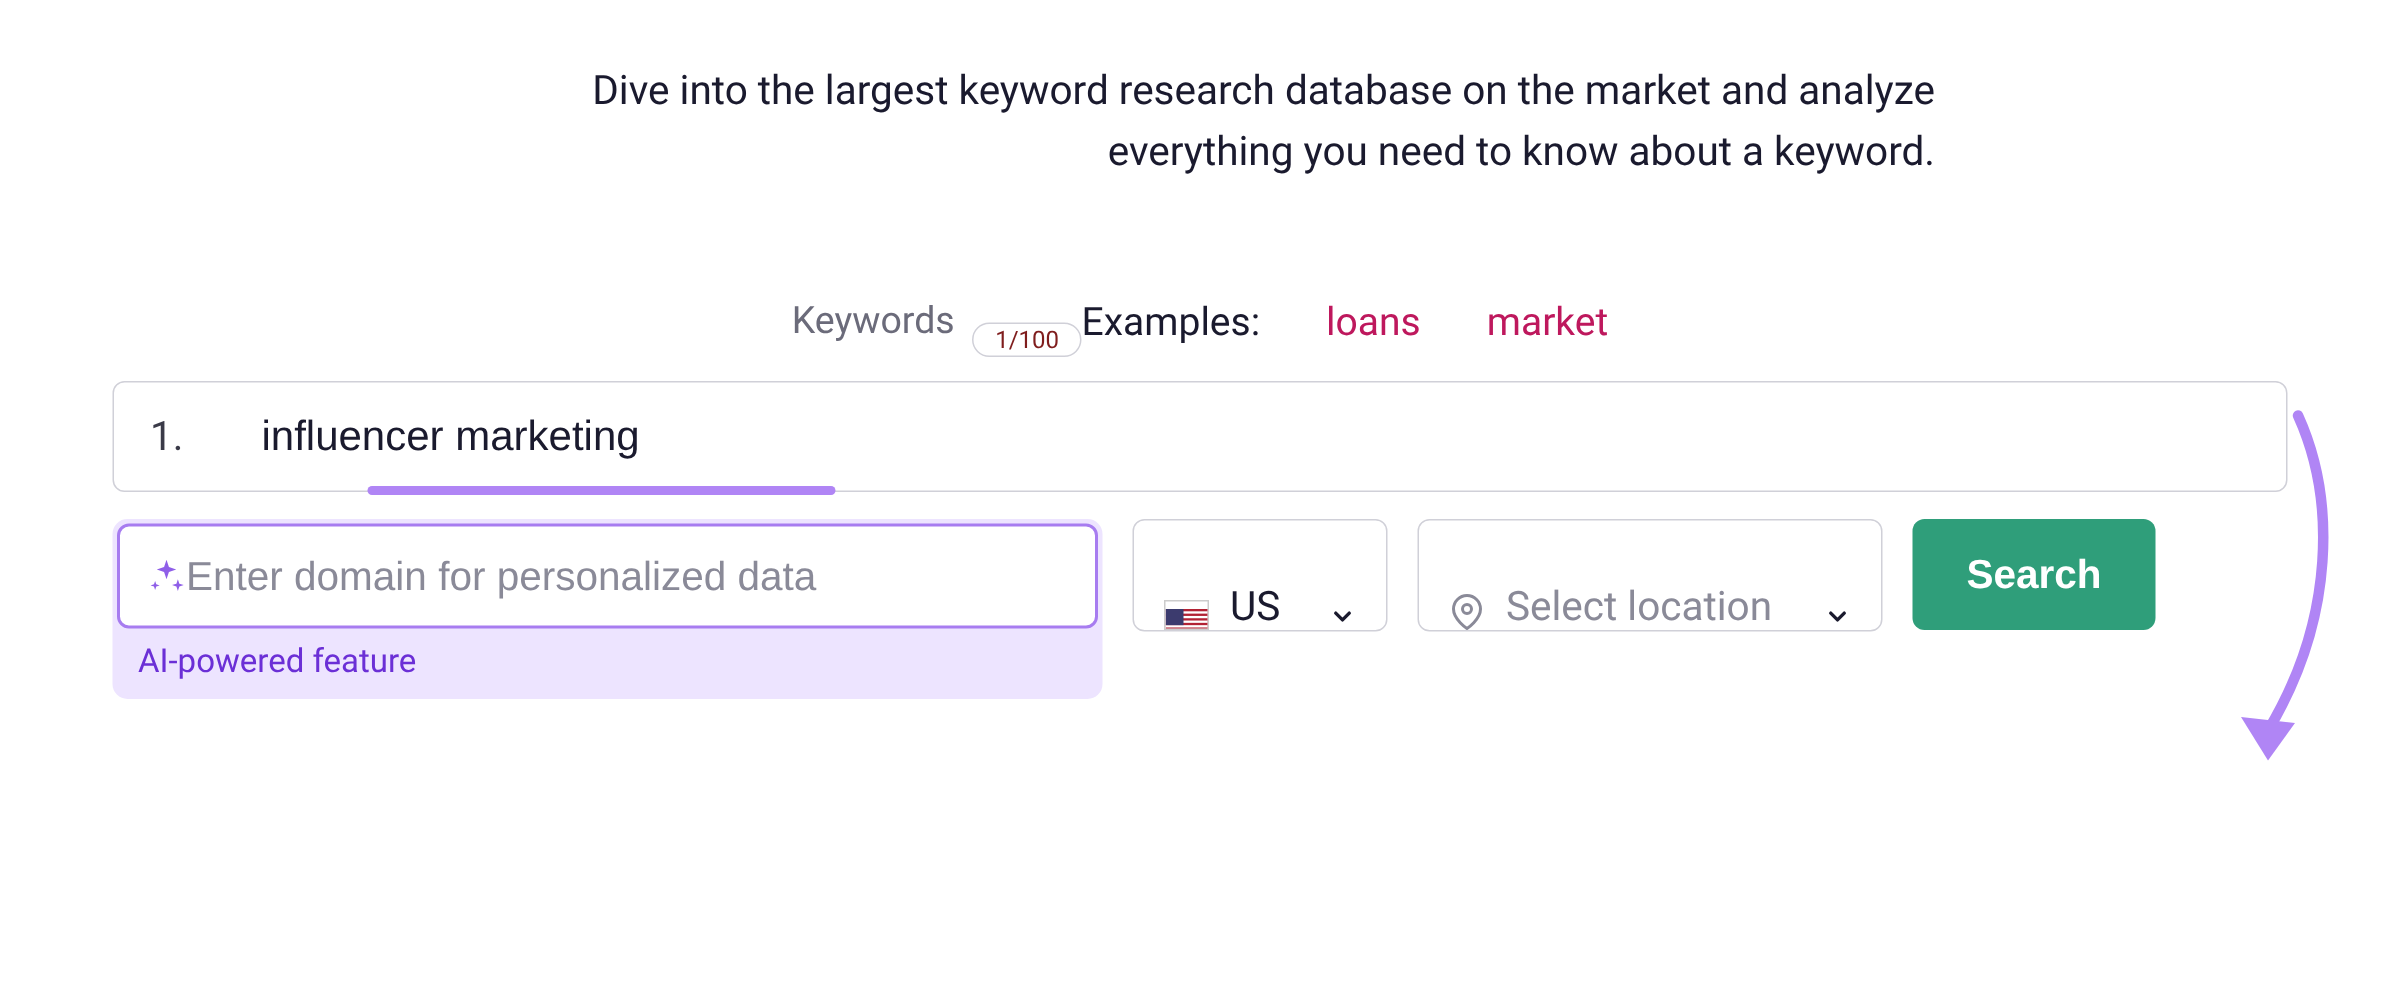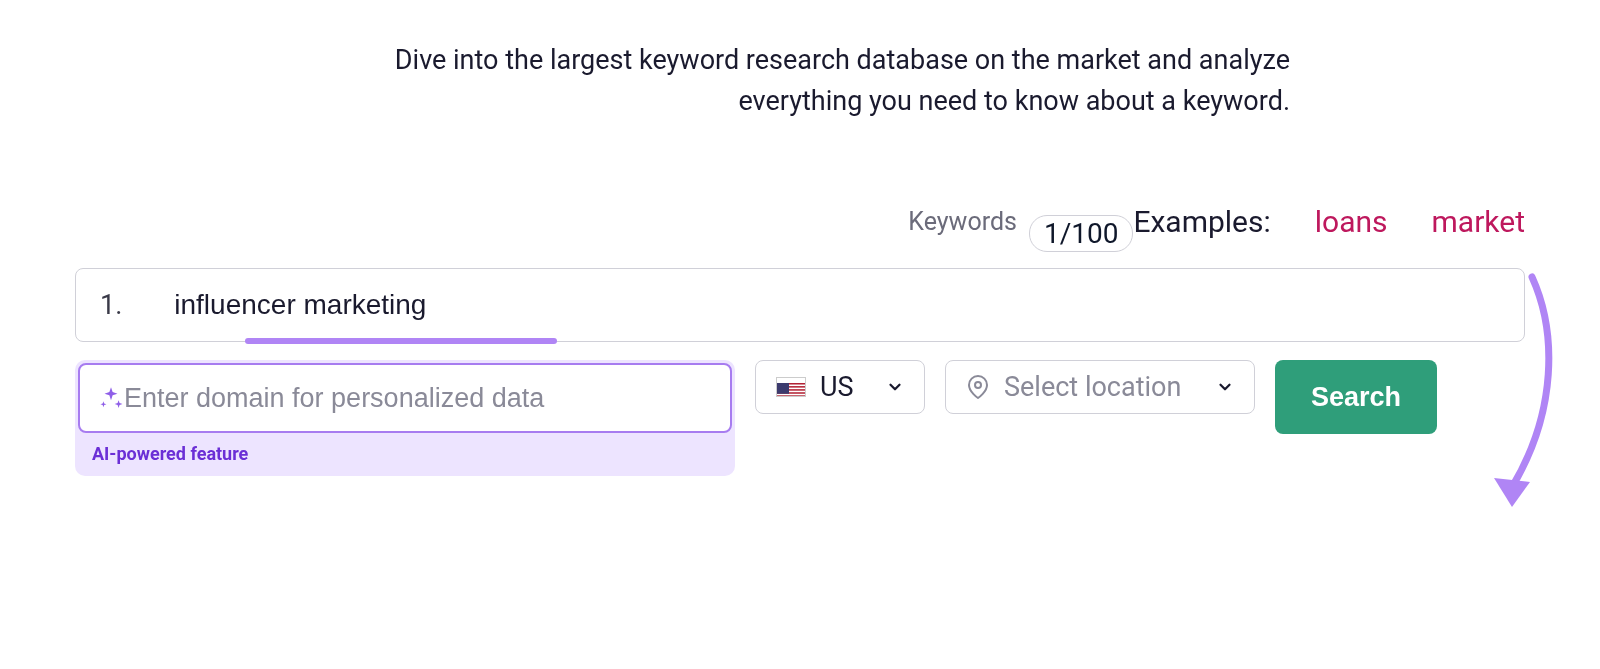--- a/index.html
+++ b/index.html
@@ -28,44 +28,44 @@
     font-size: 27px;
     font-weight: 400;
     text-align: right;
     color: #1a1a2e;
     line-height: 1.5;
     max-width: 980px;
     margin: 0 auto 70px auto;
   }
   .meta-row {
     display: flex;
-    justify-content: flex-end;
+    justify-content: center;
     align-items: center;
     margin-bottom: 16px;
   }
   .keywords-label {
     display: flex;
     align-items: center;
     gap: 12px;
     font-size: 25px;
     color: #6b6b7a;
   }
   .count-pill {
     border: 1.5px solid #d0d0d8;
     border-radius: 18px;
     padding: 1px 14px;
-    font-size: 28px;
-    color: #0f172a;
+    font-size: 16px;
+    color: #7f1d1d;
     margin-top: 24px;
   }
   .examples {
     display: flex;
     align-items: baseline;
     gap: 22px;
-    font-size: 30px;
+    font-size: 26px;
   }
   .examples-label {
     color: #1a1a2e;
   }
   .example-link {
     color: #be185d;
     text-decoration: none;
     cursor: pointer;
     margin-left: 22px;
   }
@@ -133,31 +133,31 @@
     font-size: 27px;
     color: #1a1a2e;
     flex: 1;
     background: transparent;
   }
   .domain-input::placeholder {
     color: #8a8a98;
   }
   .ai-caption {
     color: #6b2fd6;
-    font-size: 18px;
-    font-weight: 700;
+    font-size: 22px;
+    font-weight: 400;
     padding: 10px 14px 2px 14px;
   }
   .select-box {
     background: #fff;
     border: 1.5px solid #d0d0d8;
     border-radius: 8px;
-    height: 54px;
-    display: flex;
-    align-items: center;
+    height: 75px;
+    display: flex;
+    align-items: flex-end;
     padding: 0 20px;
     gap: 14px;
     cursor: pointer;
     font-size: 27px;
     color: #1a1a2e;
   }
   .country-select { width: 170px; }
   .location-select { width: 310px; color: #8a8a98; }
   .flag {
     width: 30px;

